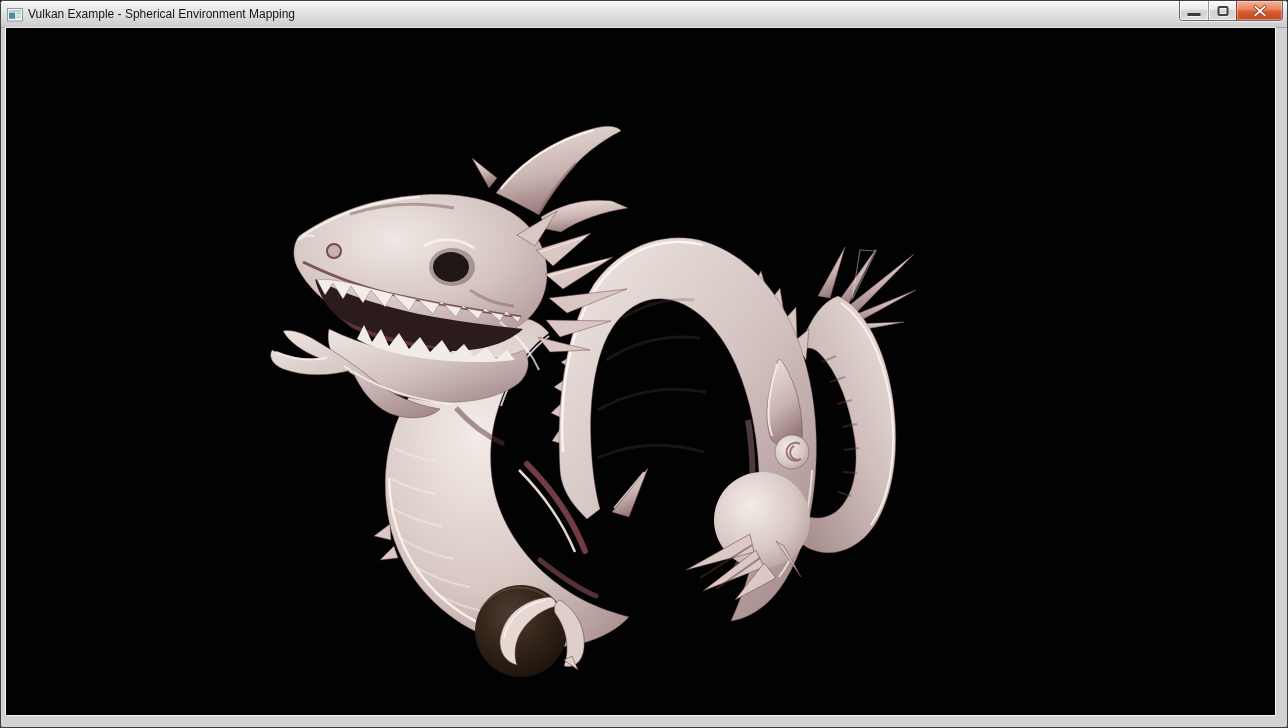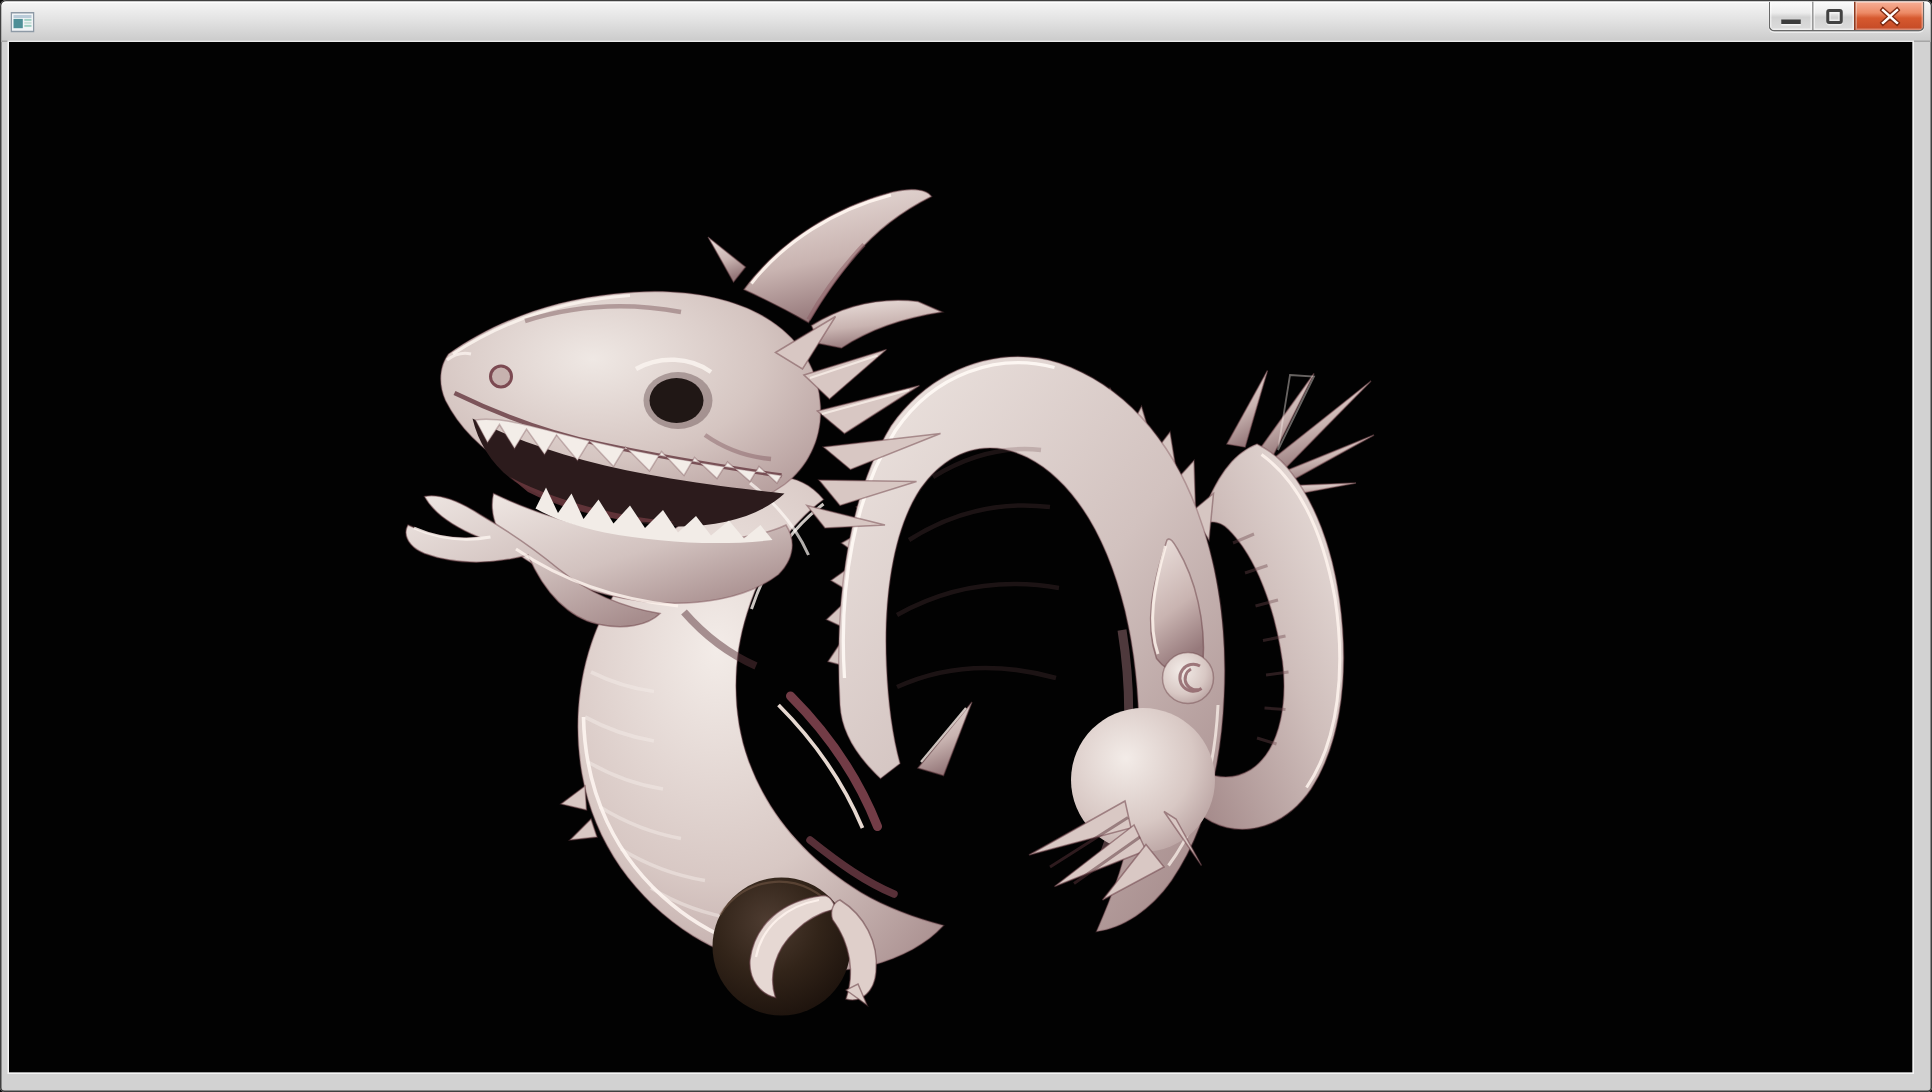--- a/index.html
+++ b/index.html
@@ -64,20 +64,21 @@
 
   <div class="titlebar">
     <svg class="app-icon" viewBox="0 0 16 16">
       <rect x="0.5" y="1.5" width="15" height="12.5" fill="#f1f4f6" stroke="#8e9aa6"></rect>
       <rect x="2" y="3" width="12" height="2" fill="#b9cbd8"></rect>
       <rect x="2" y="5.6" width="6.2" height="6.2" fill="#4e8f97"></rect>
       <rect x="9.2" y="5.6" width="4.8" height="1.3" fill="#9fcfc3"></rect>
       <rect x="9.2" y="7.6" width="4.8" height="1.3" fill="#c9dfd8"></rect>
       <rect x="9.2" y="9.6" width="4.8" height="1.3" fill="#9fcfc3"></rect>
     </svg>
+    <span class="title-text">Vulkan Example - Spherical Environment Mapping</span>
   </div>
 
   <div class="win-buttons">
     <div class="wbtn" aria-label="Minimize">
       <div class="g-min"></div>
     </div>
     <div class="wbtn" aria-label="Maximize">
       <div class="g-max"></div>
     </div>
     <div class="wbtn close" aria-label="Close">

